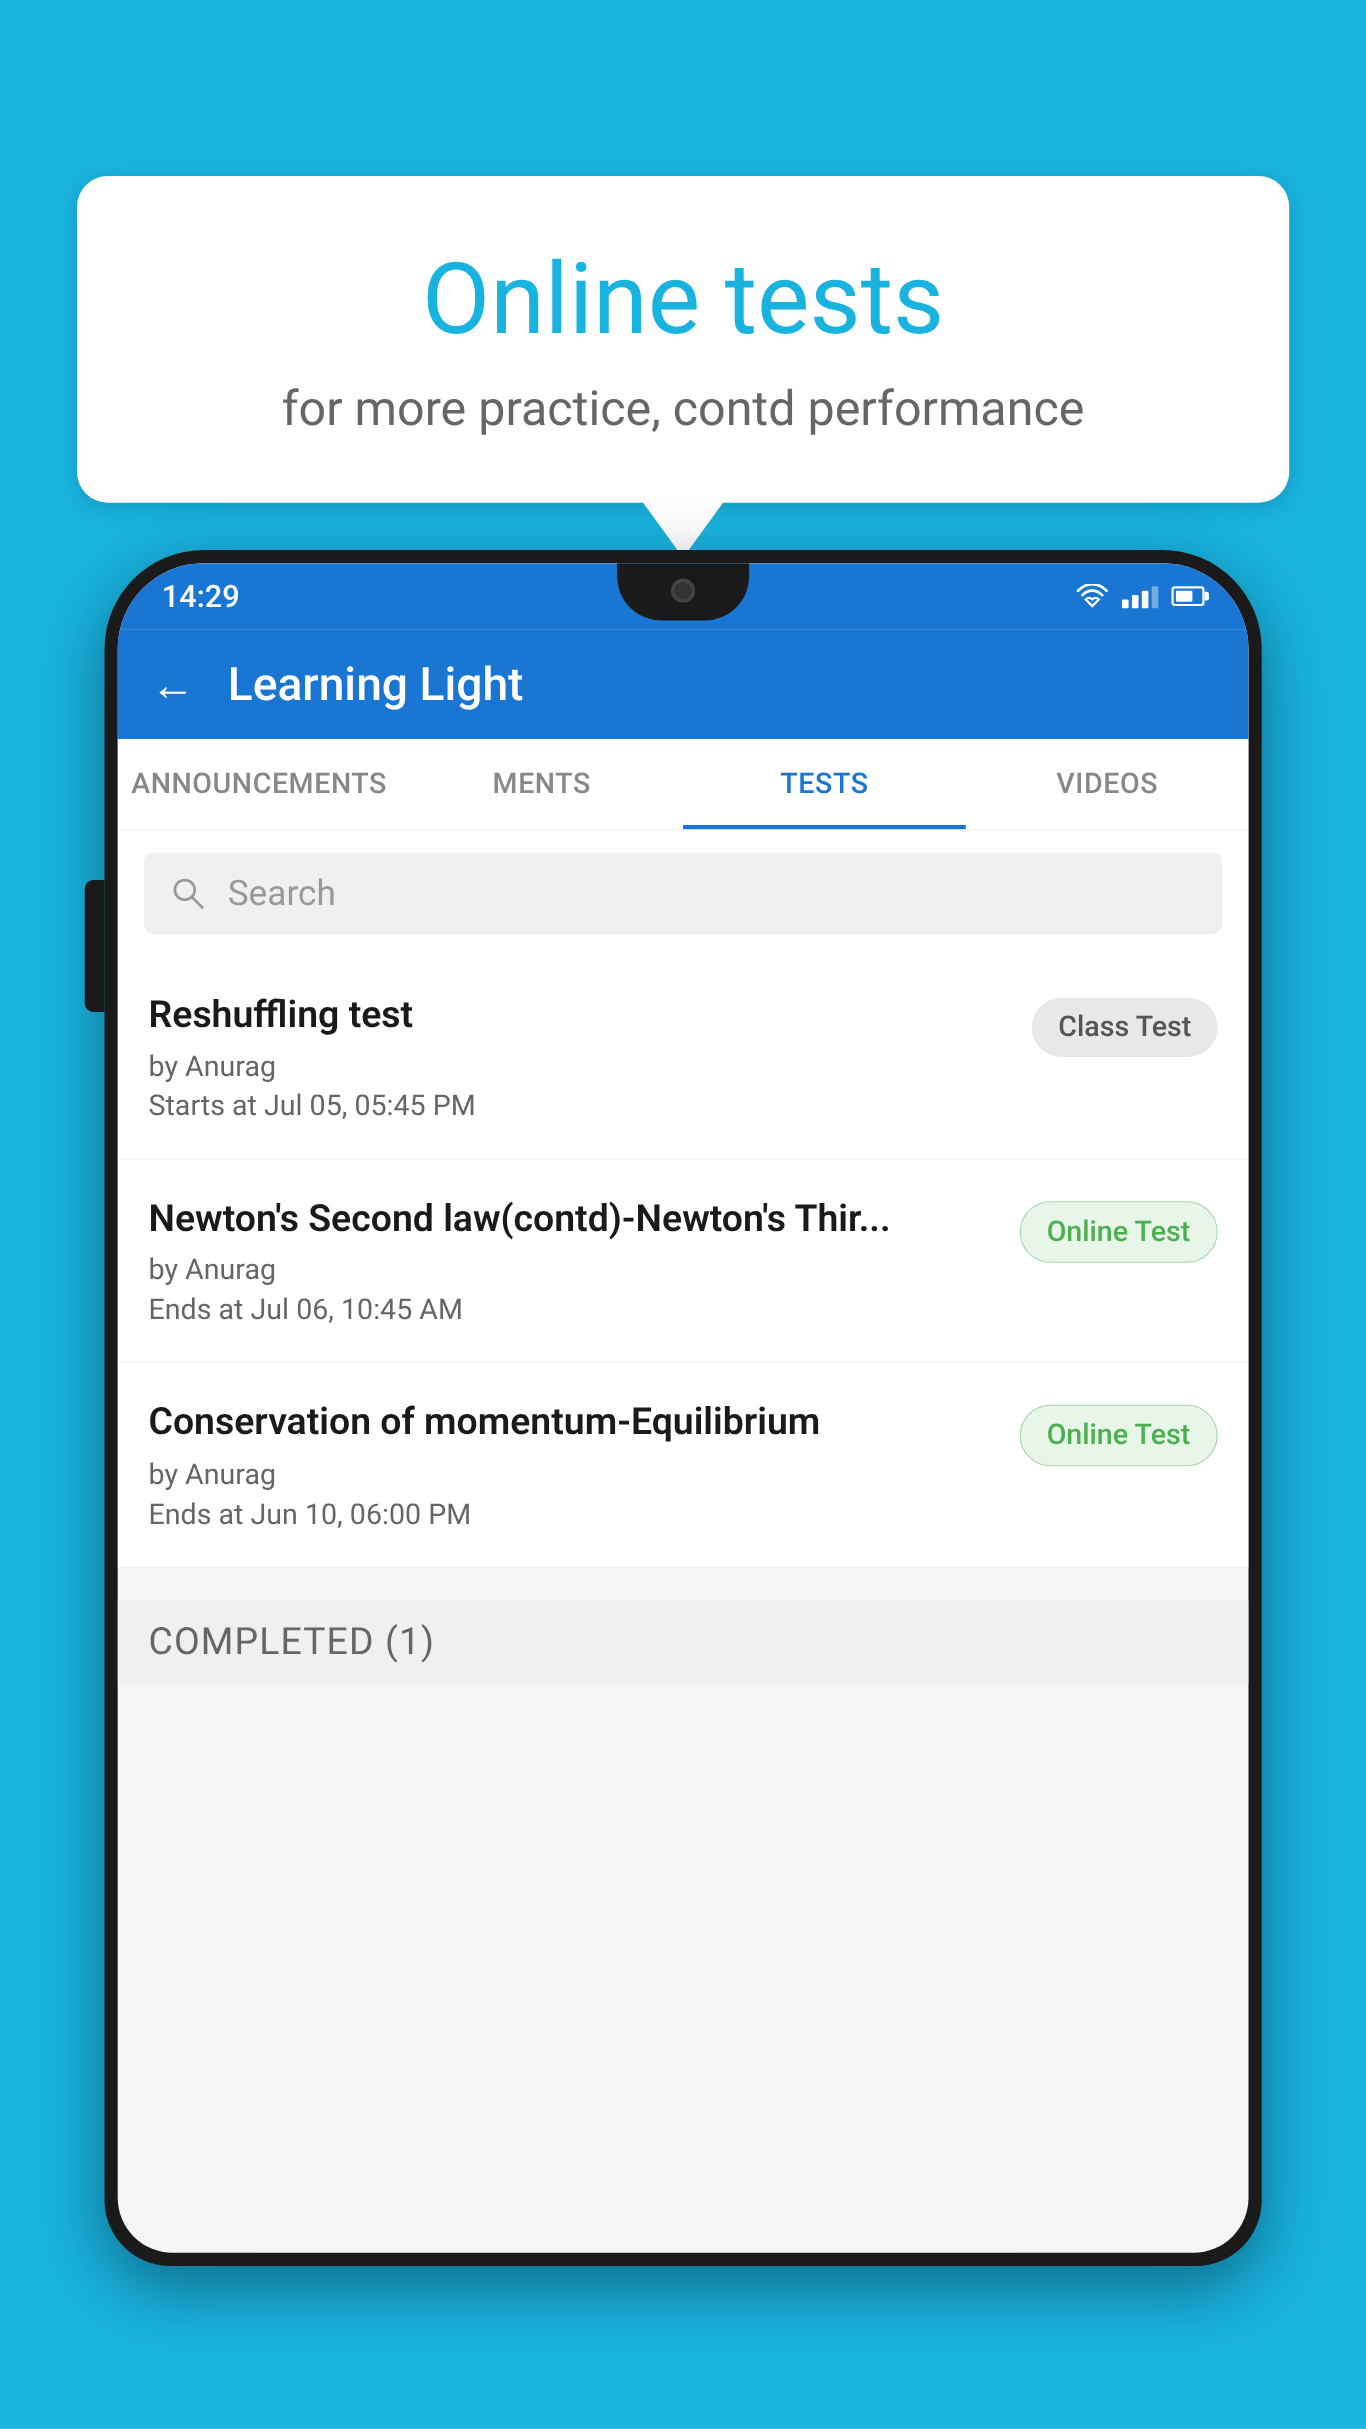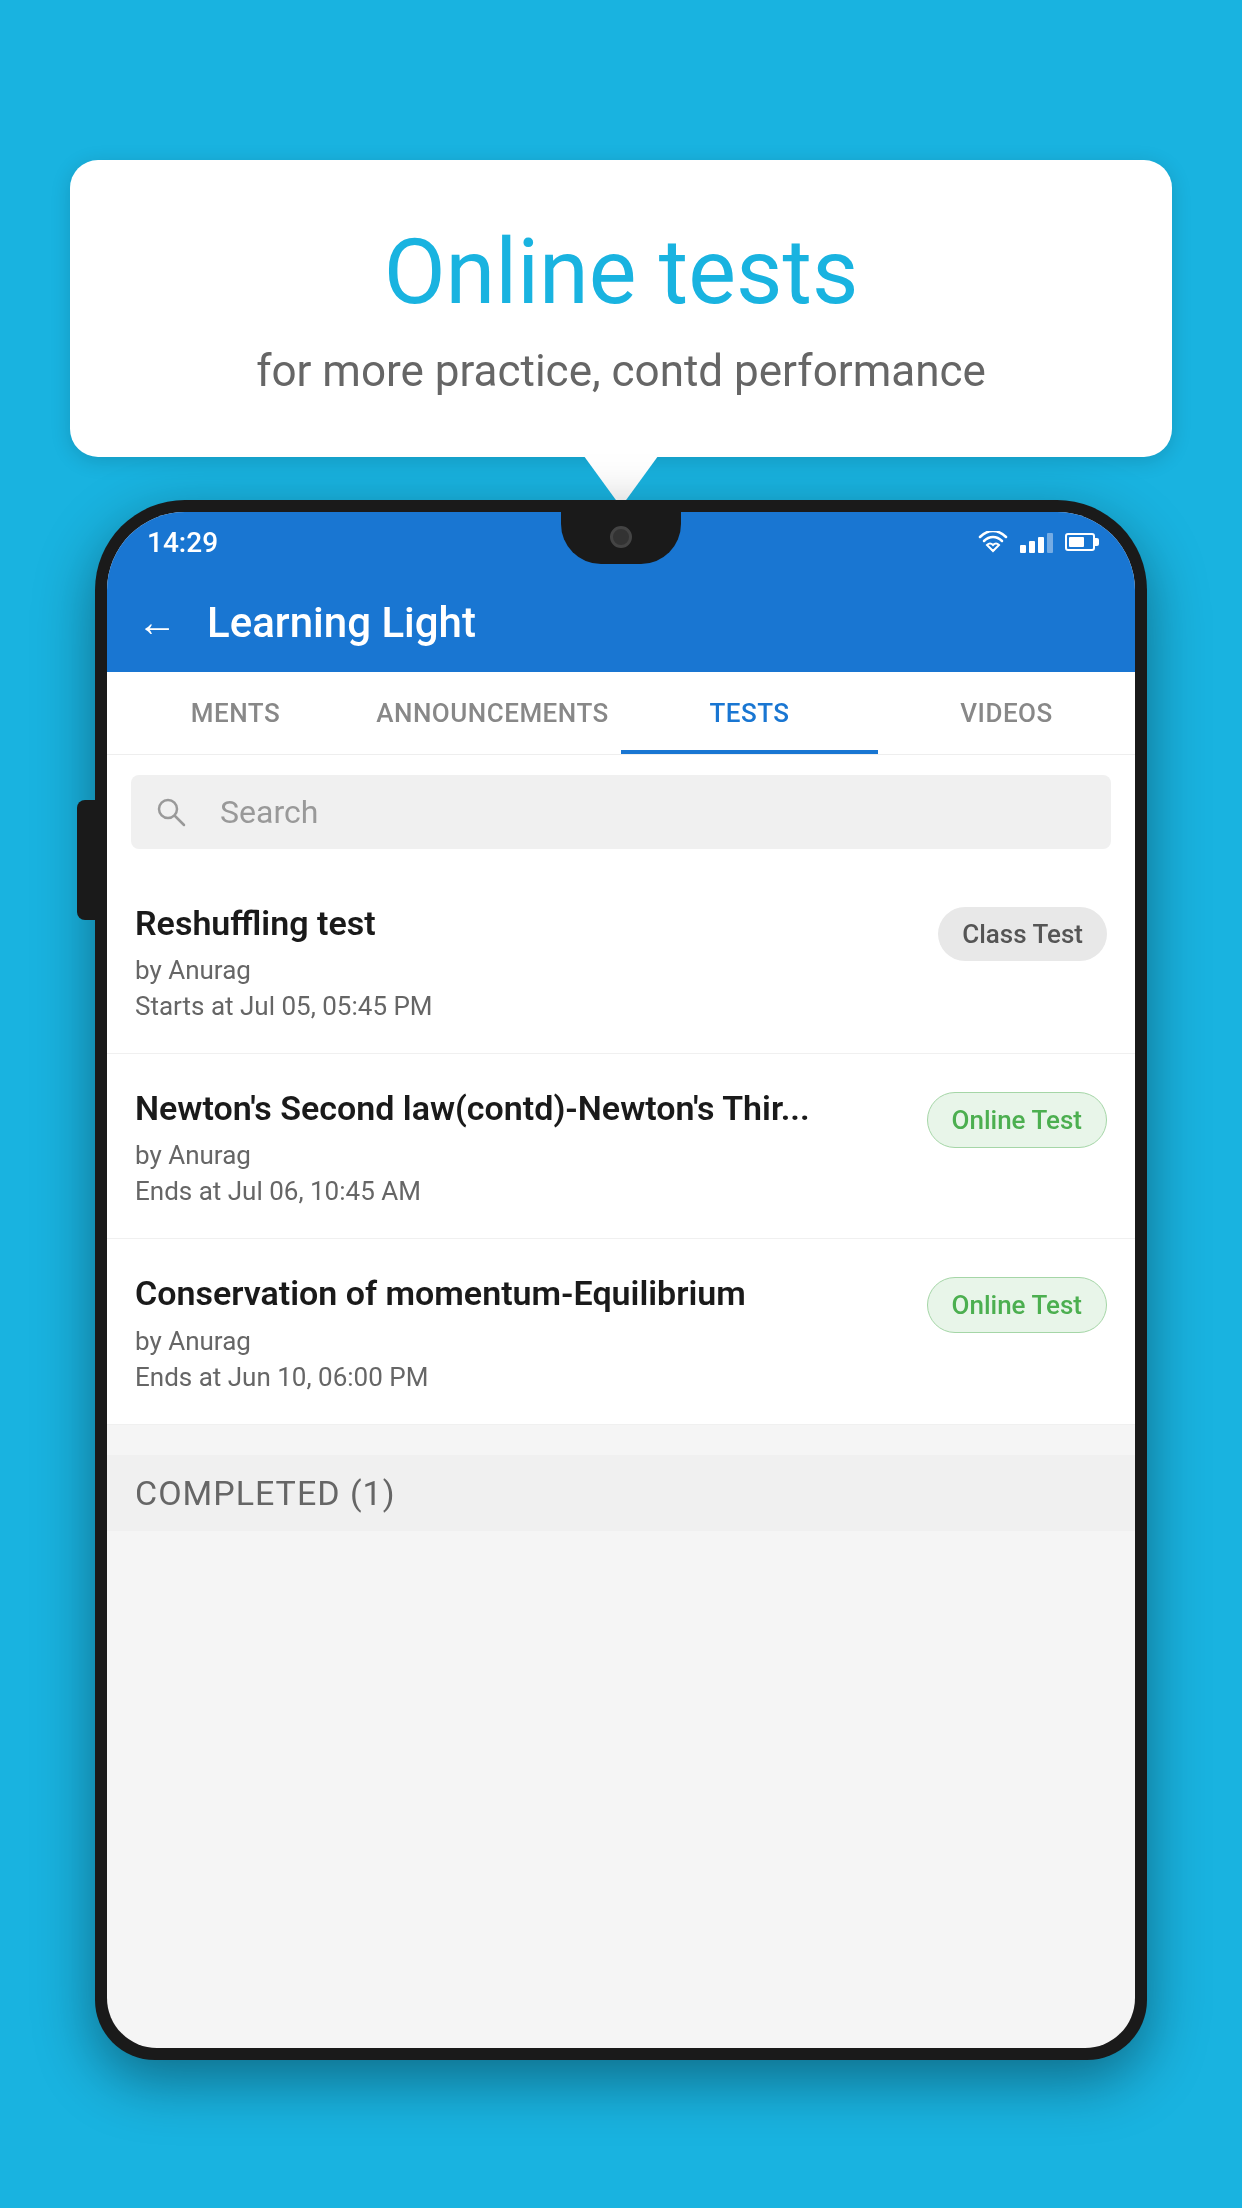--- a/index.html
+++ b/index.html
@@ -255,21 +255,21 @@
     .search-input {
       width: 100%;
       background: #f0f0f0;
       border: none;
       border-radius: 8px;
       padding: 18px 24px;
       font-size: 32px;
       color: #999;
       display: flex;
       align-items: center;
-      gap: 33px;
+      gap: 20px;
     }
 
     
     .section-header {
       background: #f0f0f0;
       padding: 18px 28px;
       font-size: 26px;
       color: #666;
       font-weight: 500;
       letter-spacing: 1px;
@@ -384,24 +384,24 @@
         </div>
       </div>
 
       <div class="app-header">
         <span class="back-arrow">←</span>
         <span class="app-title">Learning Light</span>
       </div>
 
       <div class="tabs-container">
         <div class="tab">
+          <span>ANNOUNCEMENTS</span>
+        </div>
+        <div class="tab">
           <span>MENTS</span>
-        </div>
-        <div class="tab">
-          <span>ANNOUNCEMENTS</span>
         </div>
         <div class="tab active">
           <span>TESTS</span>
         </div>
         <div class="tab">
           <span>VIDEOS</span>
         </div>
       </div>
 
       <div class="search-container">

